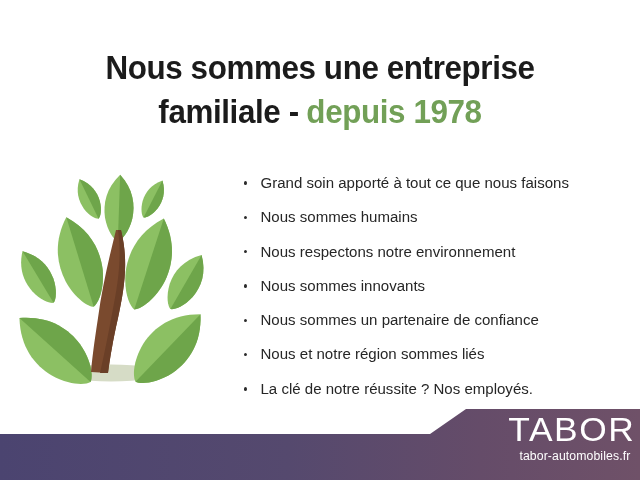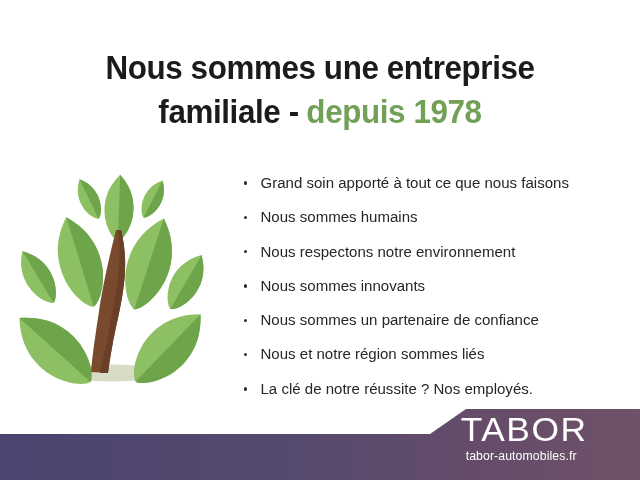--- a/index.html
+++ b/index.html
@@ -93,21 +93,21 @@
     height: 80px;
   }
   .band svg { display: block; width: 100%; height: 100%; }
 
   
   .logo {
     position: absolute;
     right: 8px;
     top: 412px;
     width: 168px;
-    text-align: left;
+    text-align: right;
     color: #ffffff;
   }
   .logo .wordmark {
     display: block;
     font-size: 34px;
     line-height: 34px;
     font-weight: 300;
     letter-spacing: 1.5px;
     transform: scaleX(1.04);
   }

